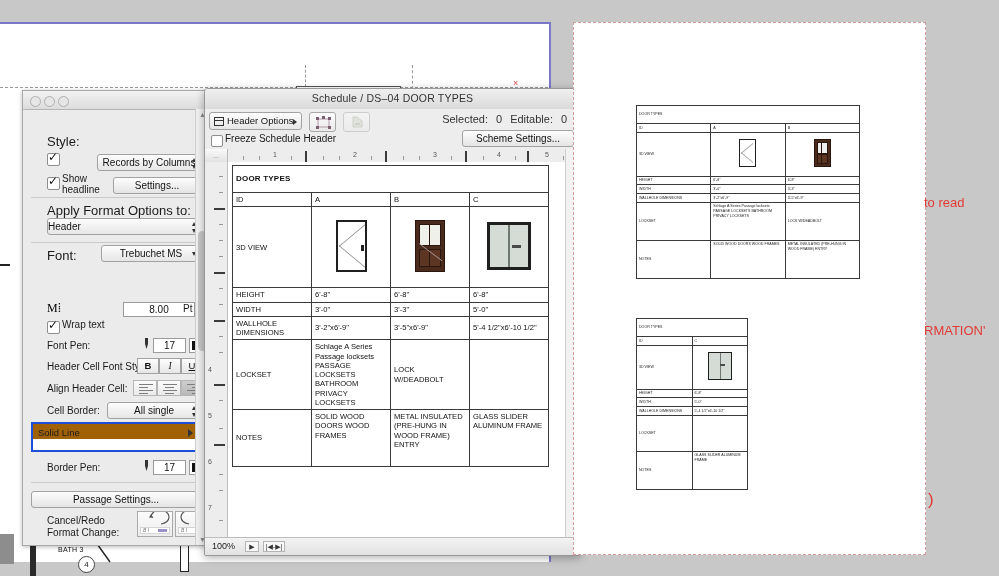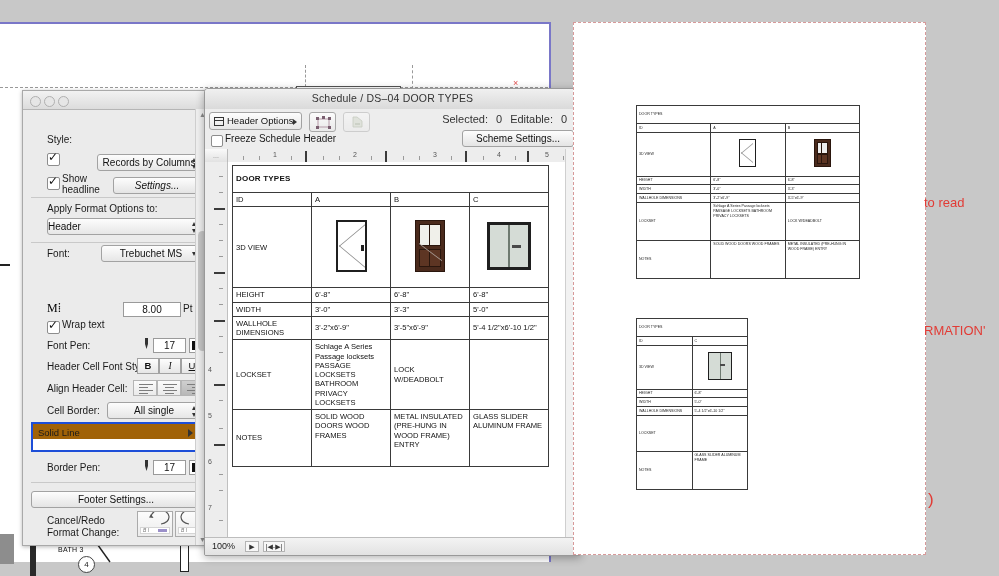--- a/index.html
+++ b/index.html
@@ -43,21 +43,21 @@
   
   #settings-panel{left:22px;top:90px;width:188px;height:456px;background:#ebebeb;
      border:1px solid #a9a9a9;box-shadow:0 1px 4px rgba(0,0,0,.28);box-sizing:border-box;}
   #panel-titlebar{left:0;top:0;width:186px;height:18px;
      background:linear-gradient(#f2f2f2,#dcdcdc);border-bottom:1px solid #b5b5b5;}
   .tl-dot{position:absolute;top:5px;width:9px;height:9px;border-radius:50%;
      border:1px solid #b0b0b0;background:#e6e6e6;}
   .tl-dot.d1{left:7px;}.tl-dot.d2{left:21px;}.tl-dot.d3{left:35px;}
 
   #panel-body{position:absolute;left:0;top:18px;width:186px;height:436px;overflow:hidden;}
-  .plabel{font-size:10px;color:#1a1a1a;}
+  .plabel{font-size:13px;color:#1a1a1a;}
   .psmall{font-size:10px;color:#1a1a1a;}
 
   .popbtn{position:absolute;box-sizing:border-box;height:17px;border:1px solid #a2a2a2;
      border-radius:3px;background:linear-gradient(#fdfdfd,#e6e6e6);
      font-size:10px;color:#111;text-align:center;line-height:15px;}
   .popbtn .arrows{position:absolute;right:4px;top:1px;font-size:8px;line-height:7px;color:#333;}
   .plainbtn{position:absolute;box-sizing:border-box;height:17px;border:1px solid #a2a2a2;
      border-radius:3px;background:linear-gradient(#fdfdfd,#e4e4e4);
      font-size:10px;color:#111;text-align:center;line-height:15px;}
 
@@ -270,40 +270,40 @@
     <span class="abs plabel" style="left:24px;top:25px;">Style:</span>
     <div class="popbtn" style="left:74px;top:21px;width:104px;margin-top:24px;">
       <span>Records by Columns</span>
       <span class="arrows">▴<br>▾</span>
     </div>
 
     <span class="chk on" style="left:24px;top:44px;"></span>
 
     <span class="chk on" style="left:24px;top:68px;"></span>
     <span class="abs psmall" style="left:39px;top:64px;width:48px;line-height:11px;">Show headline</span>
-    <div class="plainbtn" style="left:90px;top:68px;width:88px;font-style:italic;">Settings...</div>
+    <div class="plainbtn" style="left:90px;top:68px;width:88px;">Settings...</div>
 
     <div class="divider" style="top:88px;"></div>
 
     <span class="abs plabel" style="left:24px;top:94px;">Apply Format Options to:</span>
     <div class="popbtn" style="left:24px;top:109px;width:154px;text-align:left;">
       <span>Header</span>
       <span class="arrows">▴<br>▾</span>
     </div>
 
     <div class="divider" style="top:133px;"></div>
 
     <span class="abs plabel" style="left:24px;top:139px;">Font:</span>
     <div class="popbtn" style="left:78px;top:136px;width:100px;">
       <span>Trebuchet MS</span>
       <span class="arrows" style="top:4px;">▾</span>
     </div>
 
     <span class="abs" style="left:24px;top:192px;font-size:12px;font-family:'Liberation Serif',serif;">M⁞</span>
-    <div class="numfield" style="left:100px;top:193px;width:58px;">8.00</div>
+    <div class="numfield" style="left:100px;top:193px;width:72px;">8.00</div>
     <span class="abs psmall" style="left:160px;top:194px;">Pt</span>
 
     <span class="chk on" style="left:24px;top:212px;"></span>
     <span class="abs psmall" style="left:39px;top:210px;">Wrap text</span>
 
     <span class="abs psmall" style="left:24px;top:231px;">Font Pen:</span>
     <svg class="pen-icon" style="left:120px;top:229px;" viewBox="0 0 7 12">
       <rect x="2" y="0" width="3" height="6" fill="#333"></rect>
         <path d="M2 6 L5 6 L3.5 11 Z" fill="#333"></path>
     </svg>
@@ -361,21 +361,21 @@
         <path d="M2 6 L5 6 L3.5 11 Z" fill="#333"></path>
     </svg>
     <div class="numfield" style="left:130px;top:351px;width:33px;">17</div>
     <div class="swatchbox" style="left:166px;top:351px;">
         <i class="bar"></i>
         <i class="sq"></i>
       </div>
 
     <div class="divider" style="top:373px;"></div>
 
-    <div class="plainbtn" style="left:8px;top:382px;width:170px;">Footer Settings...</div>
+    <div class="plainbtn" style="left:8px;top:382px;width:170px;">Passage Settings...</div>
 
     <span class="abs psmall" style="left:24px;top:406px;">Cancel/Redo</span>
     <span class="abs psmall" style="left:24px;top:418px;">Format Change:</span>
     <div class="histbtn" style="left:114px;top:402px;">
       <svg viewBox="0 0 36 16" style="position:absolute;left:0;top:0;width:36px;height:16px;">
         <path d="M23 12 A9 7 0 1 0 13 5" stroke="#555" stroke-width="1.2" fill="none"></path>
         <path d="M13 2 L11 5.5 L15.5 6 Z" fill="#555"></path>
       </svg>
       <span class="mini">
         <i class="tx">B I</i>

